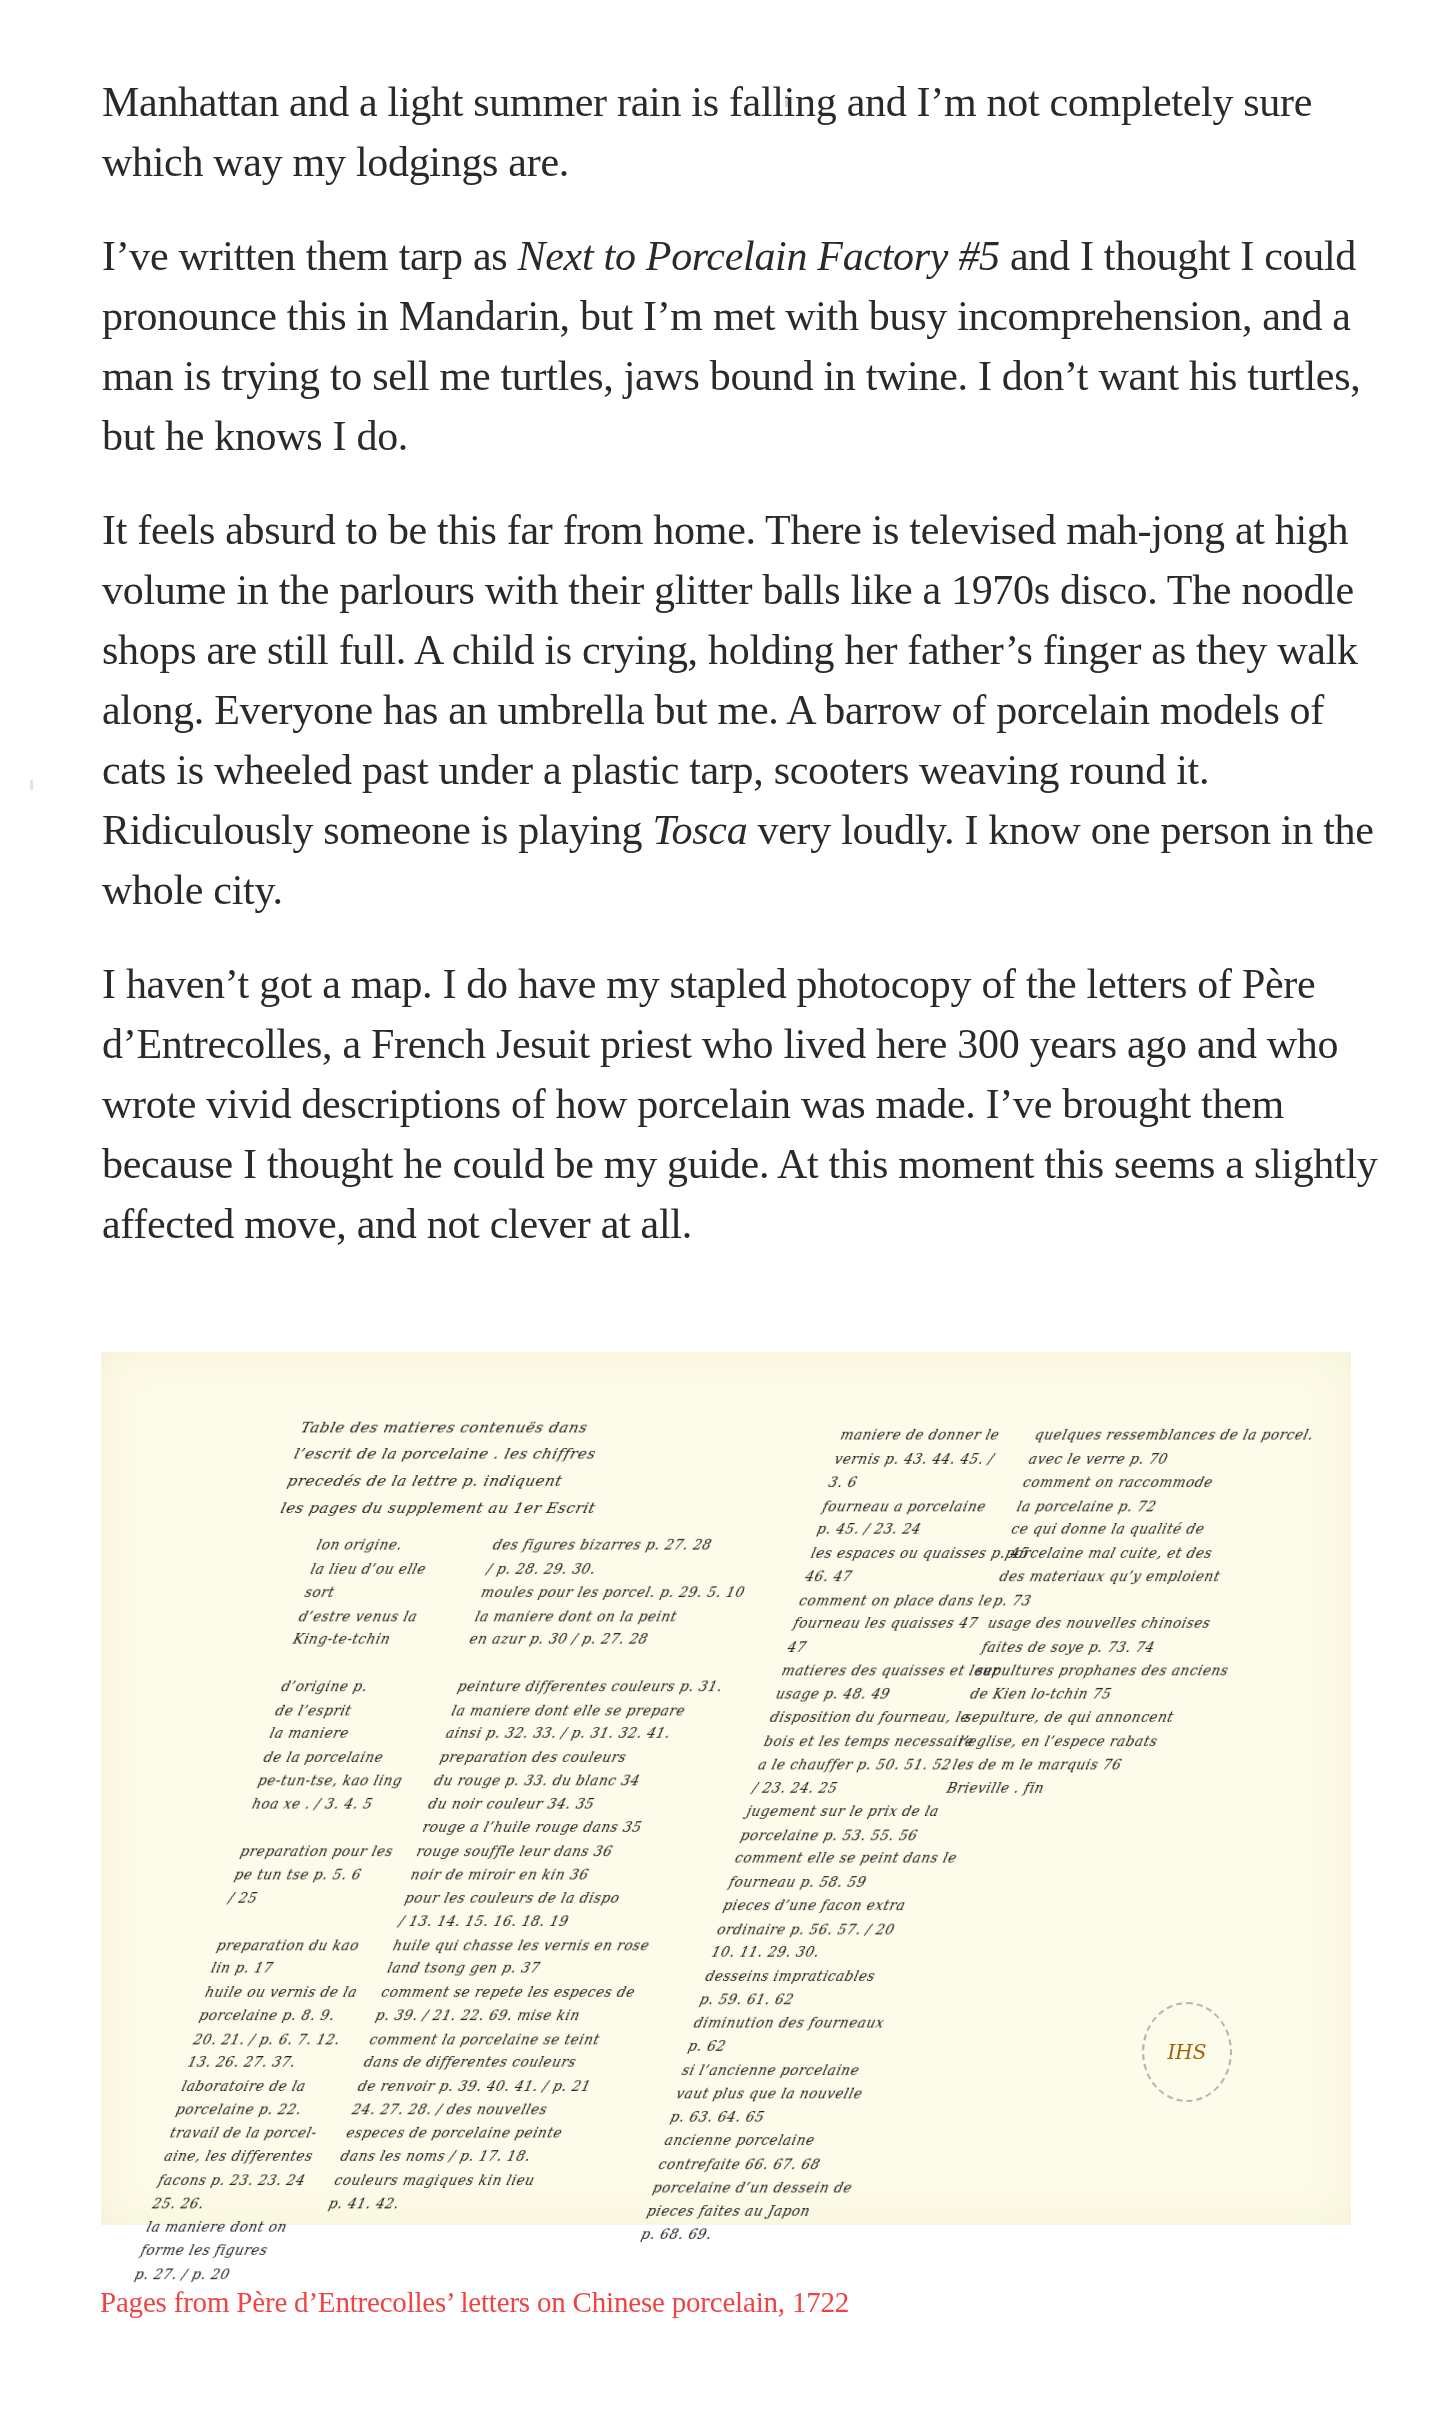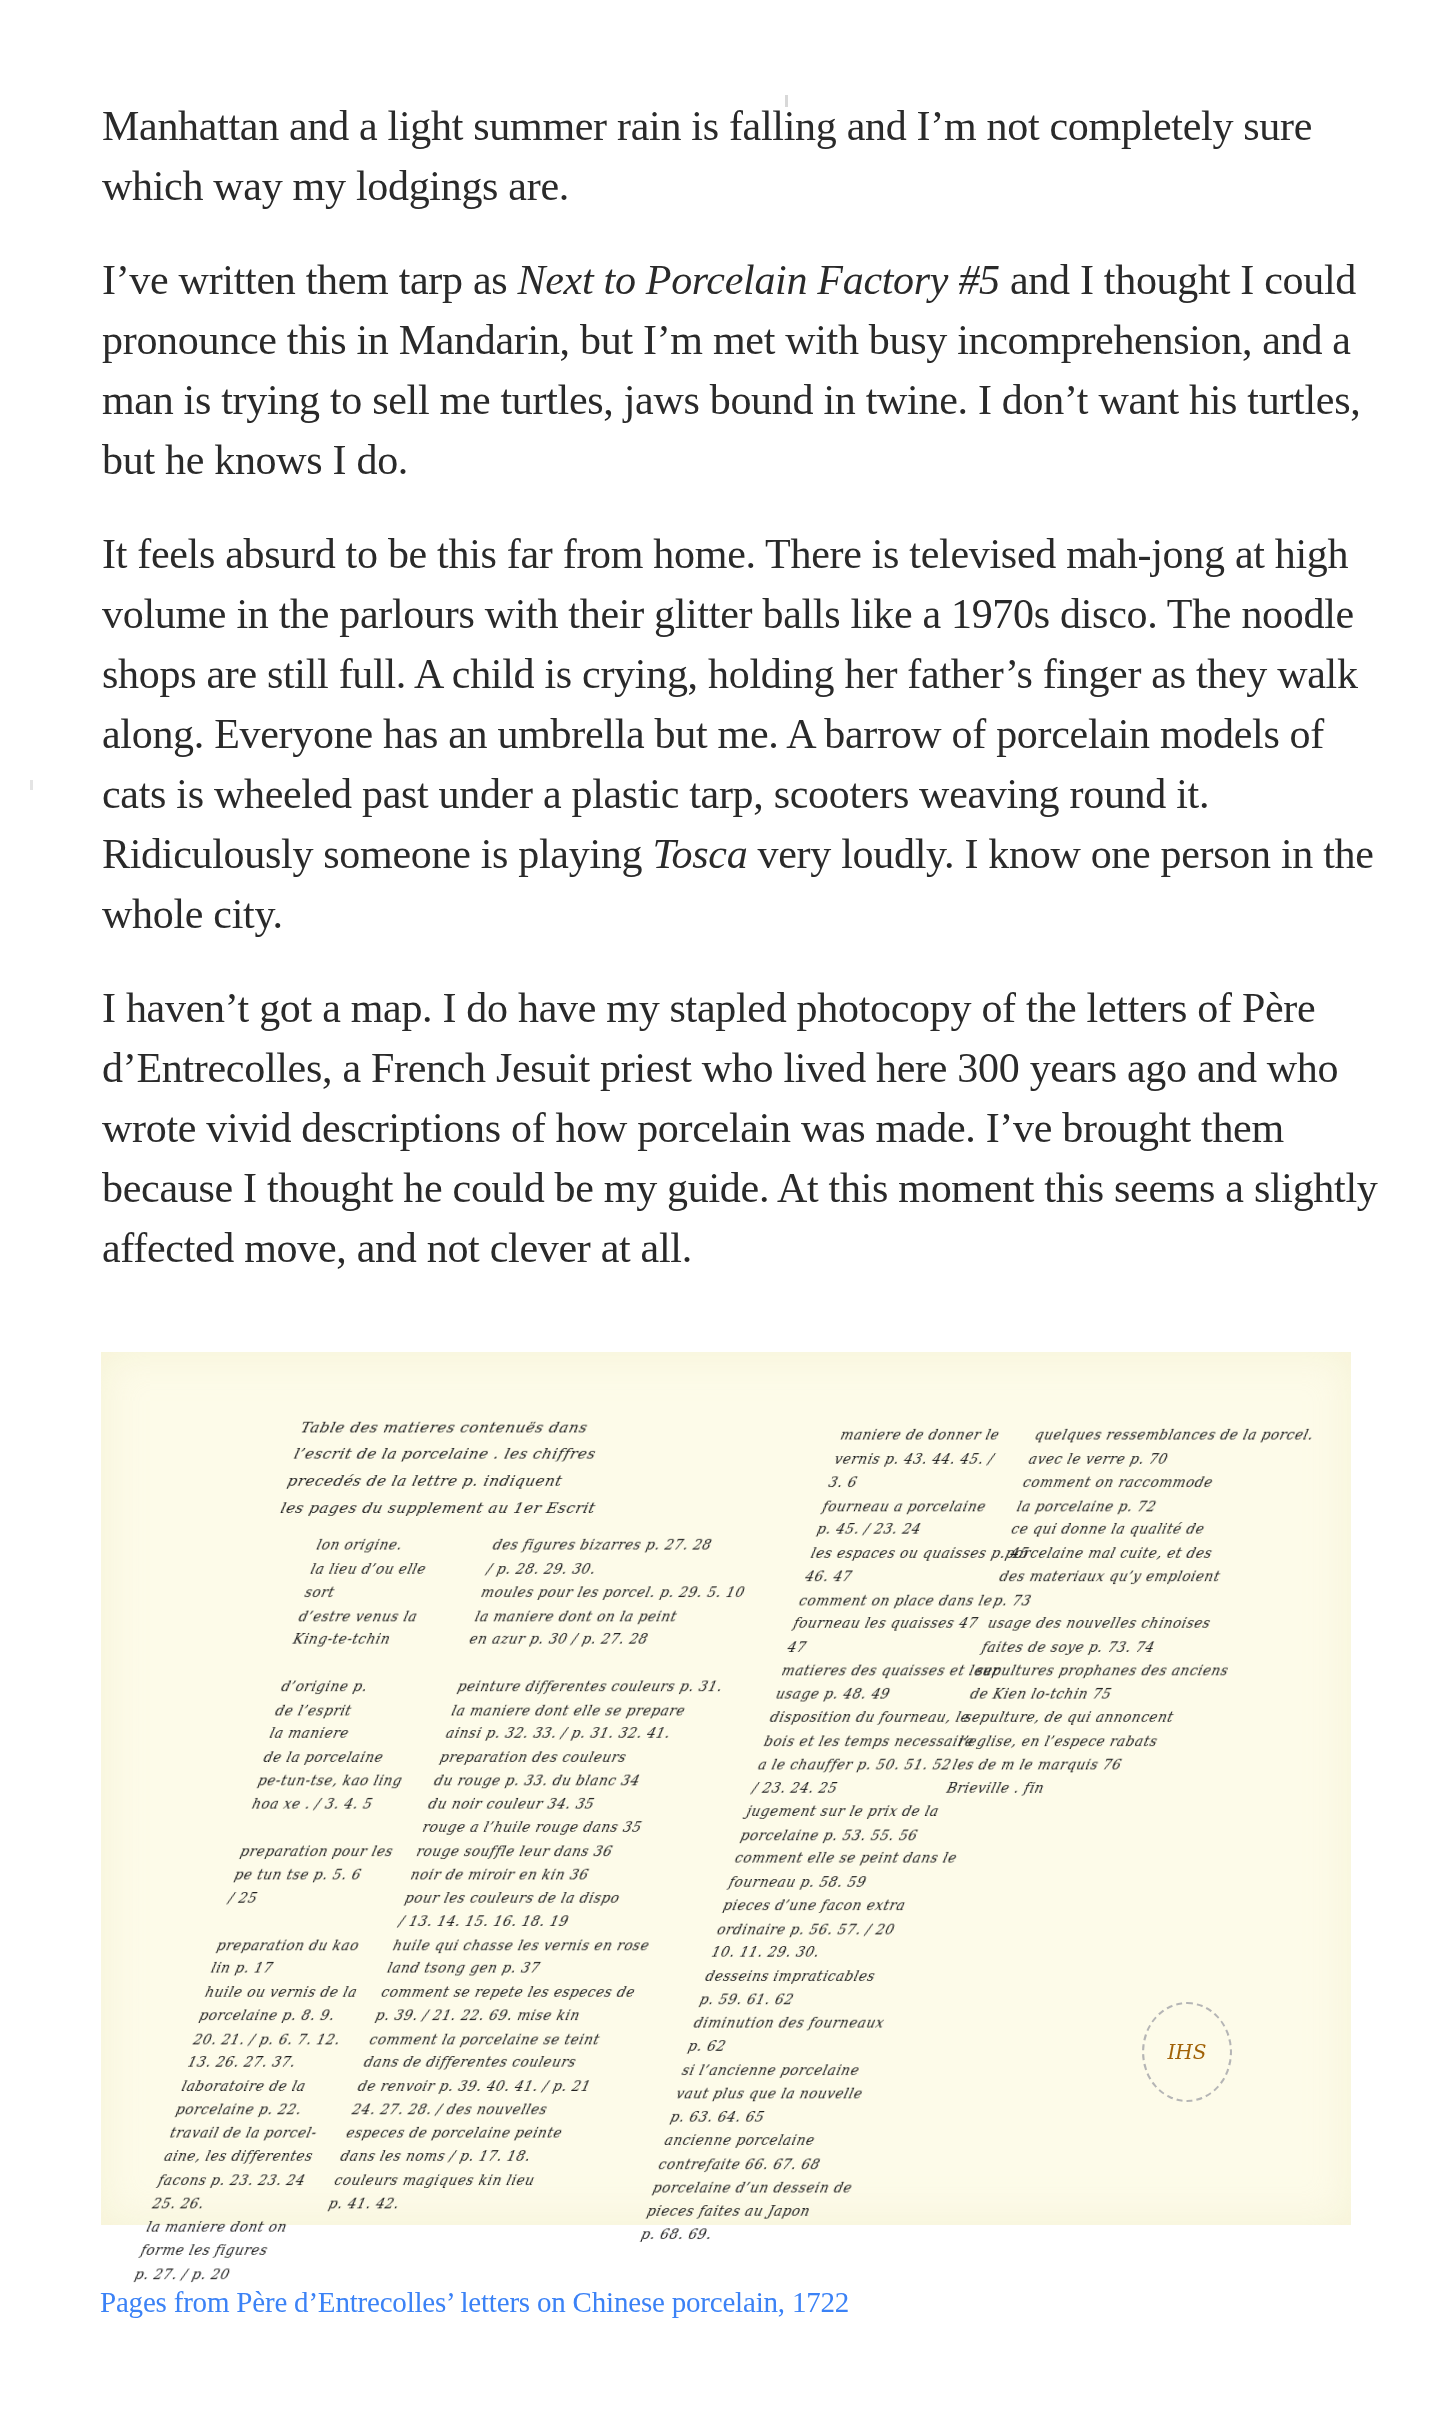--- a/index.html
+++ b/index.html
@@ -1,20 +1,20 @@
 <!DOCTYPE html>
 <html><head>
   <meta charset="utf-8">
   <style>
     html, body { margin: 0; padding: 0; background: #ffffff; }
     body { width: 1442px; height: 2436px; position: relative; overflow: hidden; color: #2a2a2a; }
     .prose {
       position: absolute; left: 102px; top: 72px; width: 1280px;
       font-family: "Liberation Serif", "DejaVu Serif", serif;
-      font-size: 42px; line-height: 60px; letter-spacing: -0.3px; margin-top: 24px;
+      font-size: 42px; line-height: 60px; letter-spacing: -0.3px;
     }
     .prose p { margin: 0 0 34px 0; }
     .prose em { font-style: italic; }
     .photo {
       position: absolute; left: 101px; top: 1352px; width: 1250px; height: 873px;
       background: #fdfbe9;
       box-shadow: inset 0 0 40px rgba(240,236,200,0.6);
     }
     .col {
       position: absolute;
@@ -27,21 +27,21 @@
     .col .ln { display: block; }
     .stamp {
       position: absolute; left: 1142px; top: 2002px; width: 86px; height: 96px;
       border: 2px dashed #b5b5b5; border-radius: 50%;
       display: flex; align-items: center; justify-content: center;
       font-family: "DejaVu Serif", serif; font-style: italic; font-size: 20px; color: #a16207;
     }
     .caption {
       position: absolute; left: 100px; top: 2282px;
       font-family: "Liberation Serif", "DejaVu Serif", serif;
-      font-size: 29px; line-height: 40px; color: #3b82f6; letter-spacing: -0.2px;
+      font-size: 29px; line-height: 40px; color: #ef4444; letter-spacing: -0.2px;
     }
     .speck { position: absolute; width: 3px; height: 12px; background: #d8d8d8; }
   </style>
 </head>
 <body>
 
 <div class="speck" style="left:785px; top:95px;"></div>
 <div class="speck" style="left:30px; top:780px; height:10px; background:#e4e4e4;"></div>
 
 <div class="prose">

